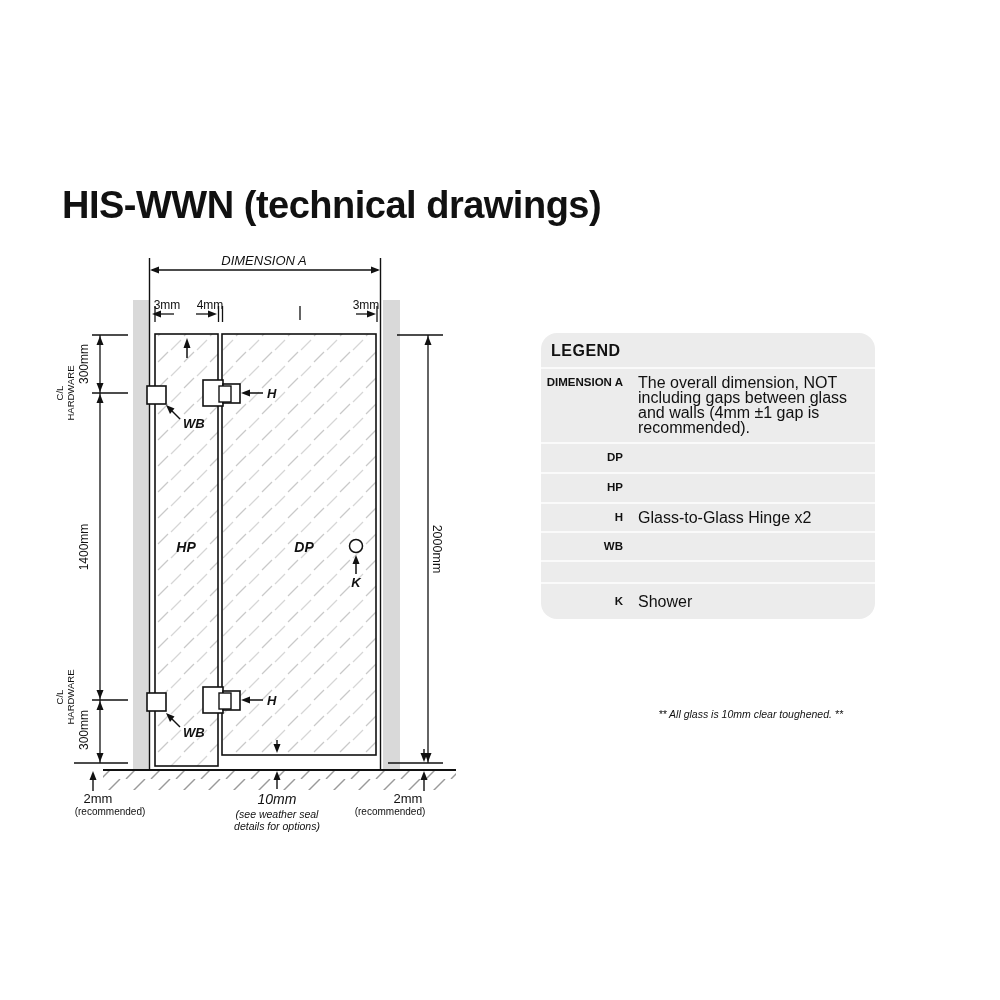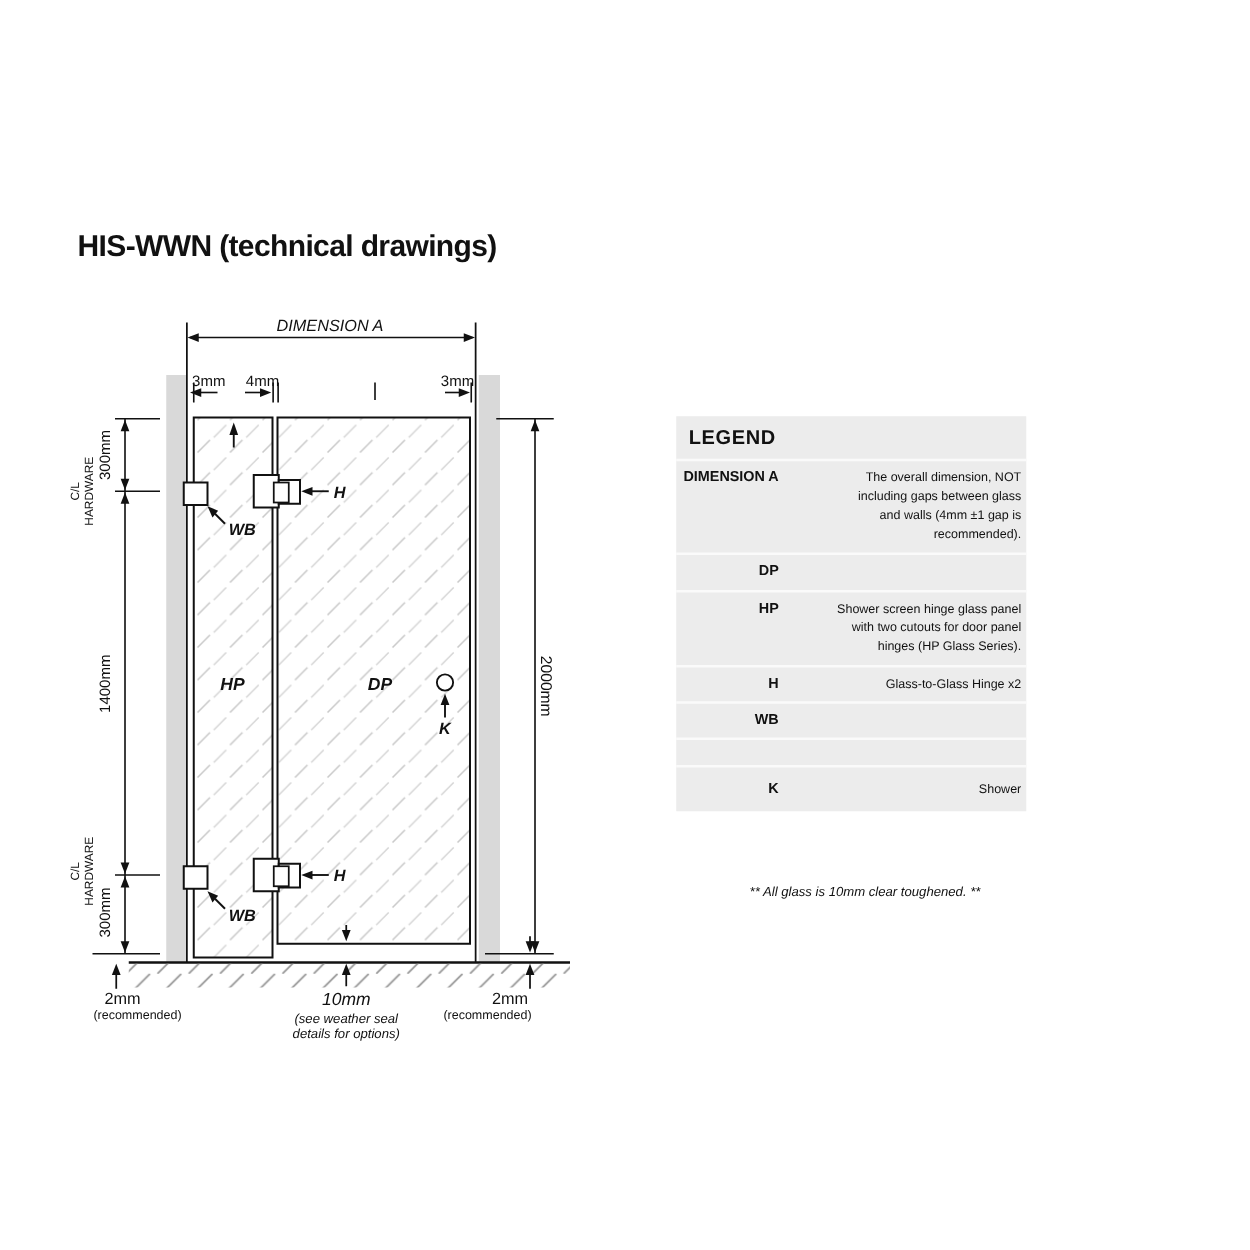--- a/index.html
+++ b/index.html
@@ -1,50 +1,51 @@
 <!DOCTYPE html>
 <html><head>
 <meta charset="utf-8">
 <style>
   html,body{margin:0;padding:0;}
   body{
     width:1000px;height:1000px;position:relative;background:#ffffff;
     font-family:"Liberation Sans",sans-serif;color:#111;overflow:hidden;
   }
   .title{
-    position:absolute;left:62px;top:184px;font-size:24px;font-weight:bold;
+    position:absolute;left:62px;top:184px;font-size:38px;font-weight:bold;
     letter-spacing:-0.5px;white-space:nowrap;
   }
   svg text{font-family:"Liberation Sans",sans-serif;fill:#111;}
   .drawing{position:absolute;left:0;top:0;}
   
   .legend{
-    position:absolute;left:541px;top:333px;width:280px;background:#ececec;
+    position:absolute;left:541px;top:333px;width:334px;background:#ececec;
     box-sizing:border-box;
+    border-radius:16px;
   }
   .legend-heading{
     font-size:16px;font-weight:bold;letter-spacing:0.5px;
     padding:9px 0 7px 10px;
   }
   .legend-row{
     display:grid;grid-template-columns:97px 1fr;border-top:2px solid #fafafa;
     padding:6px 0 7px 0;box-sizing:border-box;
   }
   .legend-row .term{
     font-size:11.5px;font-weight:bold;text-align:right;padding-right:15px;
     line-height:15px;
   }
   .legend-row .desc{
-    font-size:10px;line-height:15px;white-space:pre-line;padding-right:4px;text-align:right;
+    font-size:16px;line-height:15px;white-space:pre-line;padding-right:4px;
   }
   .legend-row .desc.nowrap{white-space:nowrap;overflow:visible;}
   .legend-row.empty{min-height:22px;}
   .legend-row.single{padding:6px 0 6px 0;}
   .footnote{
-    position:absolute;left:541px;top:708px;width:302px;text-align:center;
+    position:absolute;left:541px;top:708px;width:302px;text-align:right;
     font-size:10.5px;font-style:italic;
   }
 </style>
 </head>
 <body>
 
 <div class="title">HIS-WWN (technical drawings)</div>
 
 <svg class="drawing" width="1000" height="1000" viewBox="0 0 1000 1000">
   <defs>
@@ -189,23 +190,20 @@
     <div class="desc">The overall dimension, NOT
 including gaps between glass
 and walls (4mm ±1 gap is
 recommended).</div>
   </div>
   <div class="legend-row">
     <div class="term">DP</div>
   </div>
   <div class="legend-row">
     <div class="term">HP</div>
-    <div class="desc">Shower screen hinge glass panel
-with two cutouts for door panel
-hinges (HP Glass Series).</div>
   </div>
   <div class="legend-row single">
     <div class="term">H</div>
     <div class="desc">Glass-to-Glass Hinge x2</div>
   </div>
   <div class="legend-row single">
     <div class="term">WB</div>
   </div>
   <div class="legend-row empty">
     <div class="term"></div>

